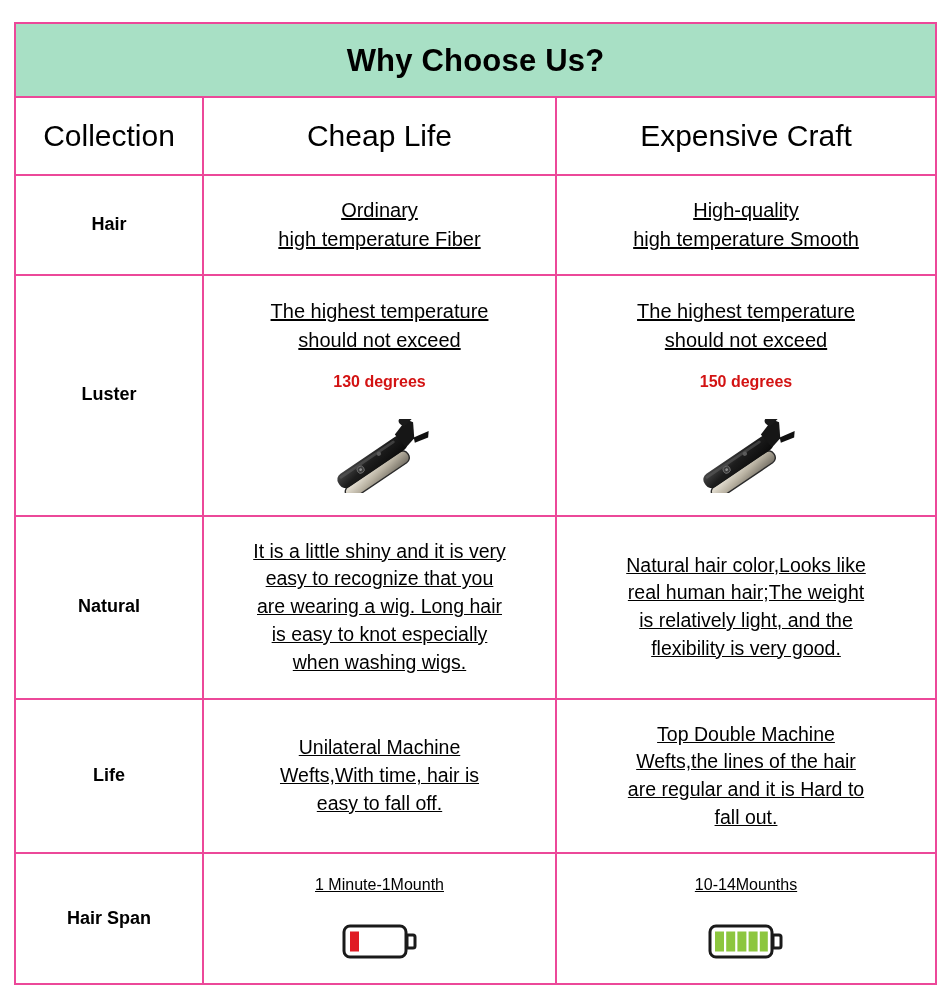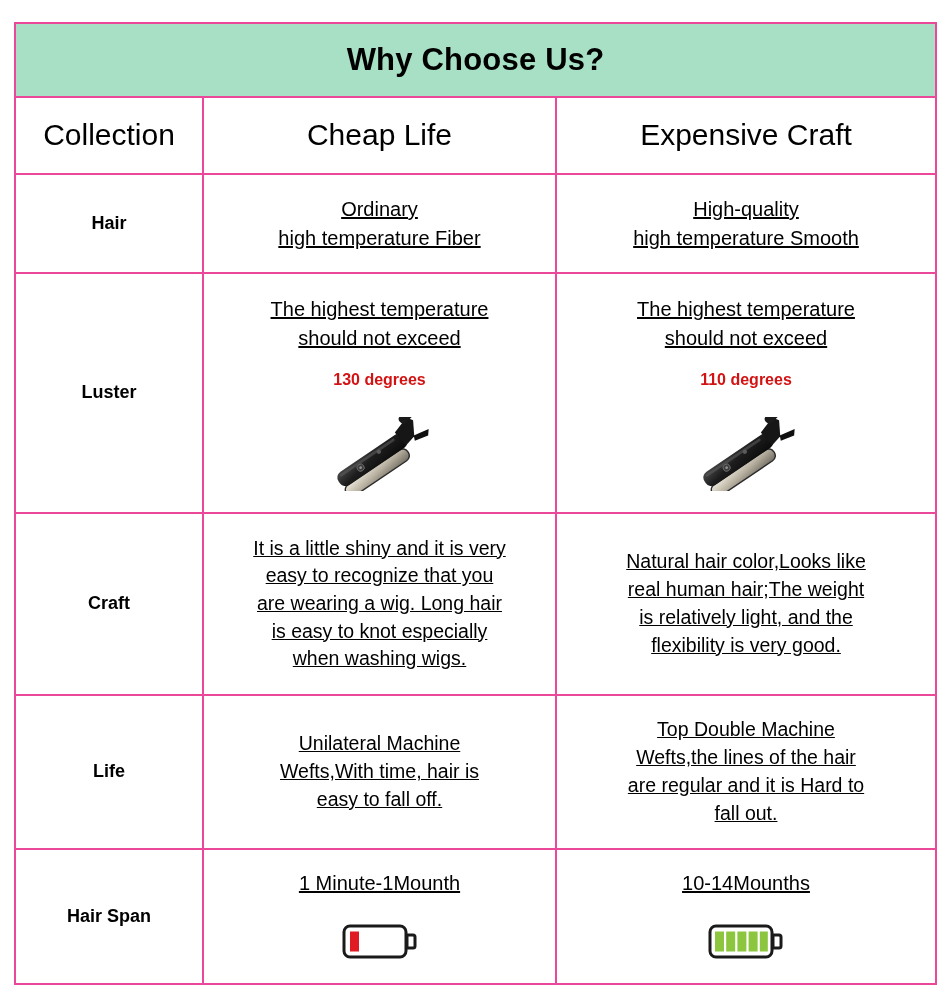--- a/index.html
+++ b/index.html
@@ -129,21 +129,21 @@
   }
 
   
   .battery-icon {
     width: 78px;
     height: 42px;
     margin-top: 8px;
     display: block;
   }
   .life-text {
-    font-size: 20px;
+    font-size: 16px;
     line-height: 1.3;
   }
 </style>
 </head>
 <body>
 
 <div id="page">
   <div class="table-wrap">
     <table class="compare">
       <colgroup>
@@ -228,21 +228,21 @@
                     <rect x="12" y="32" width="66" height="2.6" rx="1.3" fill="#5e5e5e" opacity="0.55"></rect>
                   </g>
                 </svg>
               </span>
             </div>
           </td>
           <td>
             <div class="cellbox">
               <div class="cell-text">The highest temperature
 should not exceed</div>
-              <div class="emph-red">110 degrees</div>
+              <div class="emph-red">150 degrees</div>
               <span>
                 <svg class="iron-icon" viewBox="0 0 112 74" xmlns="http://www.w3.org/2000/svg" aria-hidden="true">
                   <defs>
                     <linearGradient id="ironBodyB" x1="0" y1="0" x2="1" y2="1">
                       <stop offset="0" stop-color="#4a4a4a"></stop>
                       <stop offset="0.45" stop-color="#1d1d1d"></stop>
                       <stop offset="1" stop-color="#0a0a0a"></stop>
                     </linearGradient>
                     <linearGradient id="ironPlateB" x1="0" y1="0" x2="1" y2="1">
                       <stop offset="0" stop-color="#efeade"></stop>
@@ -262,21 +262,21 @@
                     <rect x="12" y="32" width="66" height="2.6" rx="1.3" fill="#5e5e5e" opacity="0.55"></rect>
                   </g>
                 </svg>
               </span>
             </div>
           </td>
         </tr>
 
         <tr class="r-luster">
           <td>
-            <div class="rowlabel">Craft</div>
+            <div class="rowlabel">Natural</div>
           </td>
           <td>
             <div class="cell-text sm">It is a little shiny and it is very
 easy to recognize that you
 are wearing a wig. Long hair
 is easy to knot especially
 when washing wigs.</div>
           </td>
           <td>
             <div class="cell-text sm">Natural hair color,Looks like

